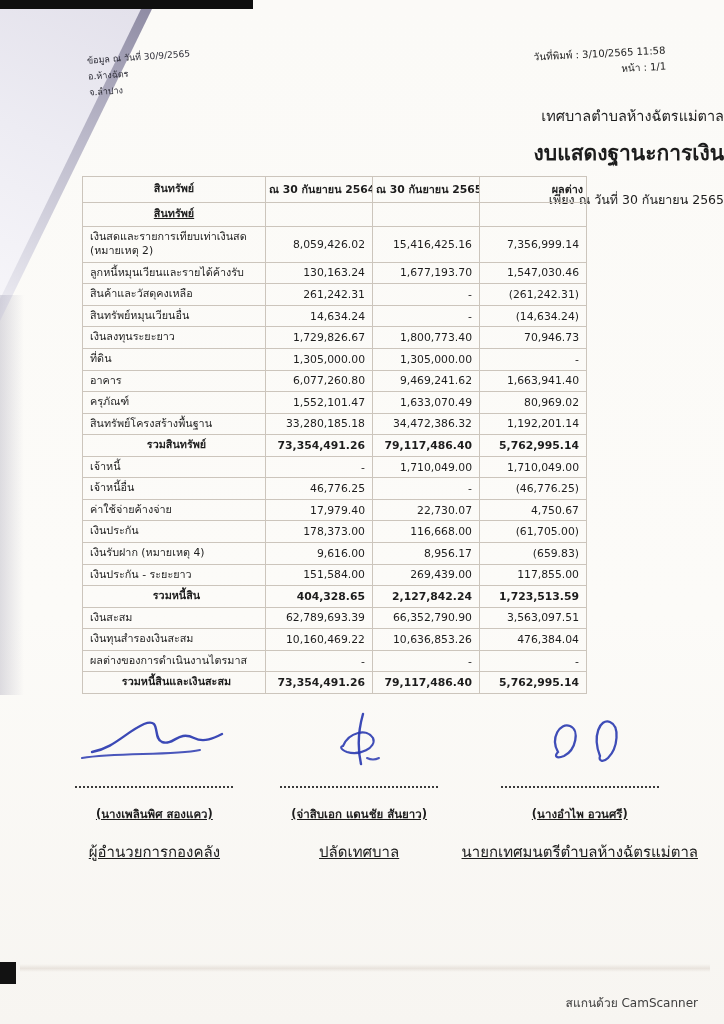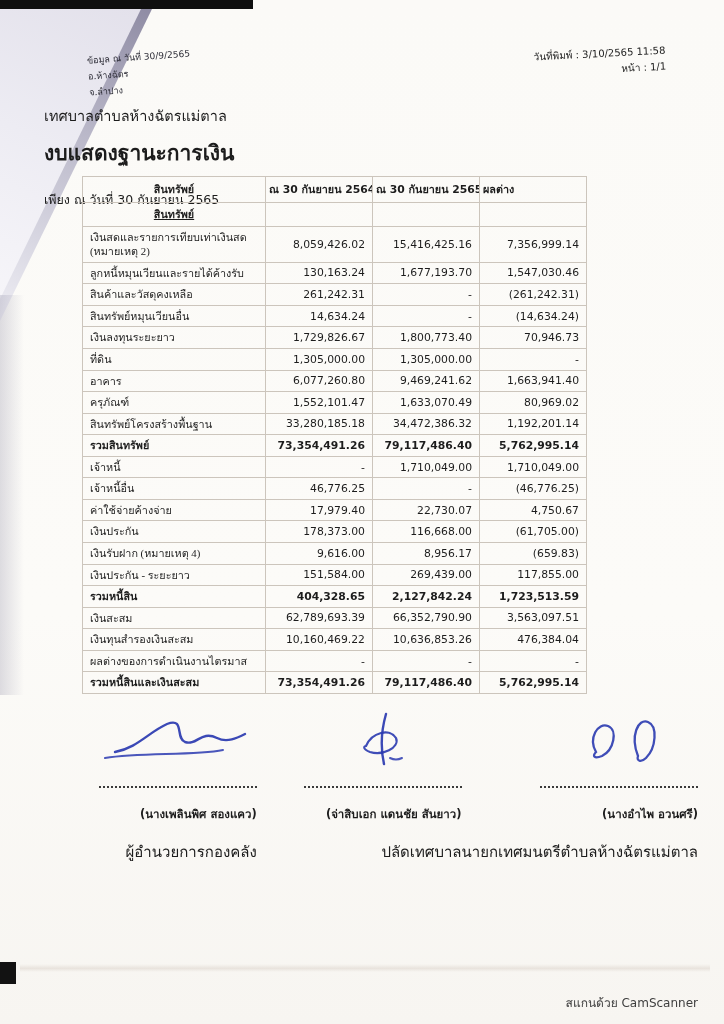--- a/index.html
+++ b/index.html
@@ -21,37 +21,37 @@
     background:linear-gradient(90deg,rgba(148,146,168,.30),rgba(148,146,168,0));}
   .bottom-black-chip{position:absolute;left:0;bottom:40px;width:16px;height:22px;background:#121212;}
   .bottom-paper-edge{position:absolute;left:20px;bottom:52px;width:690px;height:8px;
     background:linear-gradient(180deg,rgba(210,200,190,0) 0%,rgba(205,193,182,.35) 55%,rgba(210,200,190,0) 100%);}
   
   .info-left{position:absolute;left:88px;top:50px;font-size:9px;line-height:1.75;
     color:#2c2c36;transform:rotate(-4deg);}
   .info-right{position:absolute;right:58px;top:46px;font-size:10px;line-height:1.55;
     color:#222;text-align:right;transform:rotate(-3deg);}
   
-  .titles{position:absolute;left:4px;right:0;top:104px;text-align:left;padding-left:40px;}
+  .titles{position:absolute;left:12px;right:0;top:104px;text-align:right;padding-left:40px;}
   .org-name{font-size:14.5px;}
   .doc-title{font-size:21px;font-weight:bold;margin-top:9px;}
   .as-of{font-size:12.5px;margin-top:21px;}
   
   .tbl-wrap{position:absolute;left:82px;top:176px;width:504px;}
   table{border-collapse:collapse;width:100%;font-size:10.8px;table-layout:fixed;}
   td{border:1px solid #ccc5bc;padding:3px 7px;vertical-align:middle;overflow:hidden;}
-  td.lbl{text-align:left;line-height:1.35;font-family:Liberation Serif, serif;}
+  td.lbl{text-align:left;line-height:1.35;}
   td.num{text-align:right;white-space:nowrap;}
-  tr.colhead td{font-weight:bold;text-align:left;padding:4px 3px;white-space:nowrap;}
+  tr.colhead td{font-weight:bold;text-align:right;padding:4px 3px;white-space:nowrap;}
   tr.section td.sec{font-weight:bold;text-decoration:underline;text-align:center;padding:4px 7px;}
   tr.total td,tr.grand td{font-weight:bold;}
-  tr.total td.lbl,tr.grand td.lbl{text-align:left;padding-right:2px;}
+  tr.total td.lbl,tr.grand td.lbl{text-align:center;padding-right:2px;}
   
   .signs{position:absolute;left:52px;right:26px;top:712px;display:flex;}
-  .sign-col{flex:1 1 0;text-align:right;position:relative;}
+  .sign-col{flex:1 1 0;text-align:center;position:relative;text-decoration:underline;}
   .sig-ink{height:56px;margin-bottom:-14px;position:relative;}
   .sig-ink svg{overflow:visible;}
   .dotline{display:inline-block;width:158px;border-bottom:2px dotted #3a3a3a;height:1px;}
   .sig-name{margin-top:13px;font-size:11.5px;font-weight:bold;white-space:nowrap;}
   .sig-title{margin-top:17px;font-size:15px;white-space:nowrap;}
   
   .camscanner{position:absolute;right:26px;bottom:12px;font-size:12px;color:#3d3d3d;}
 </style>
 </head>
 <body>

